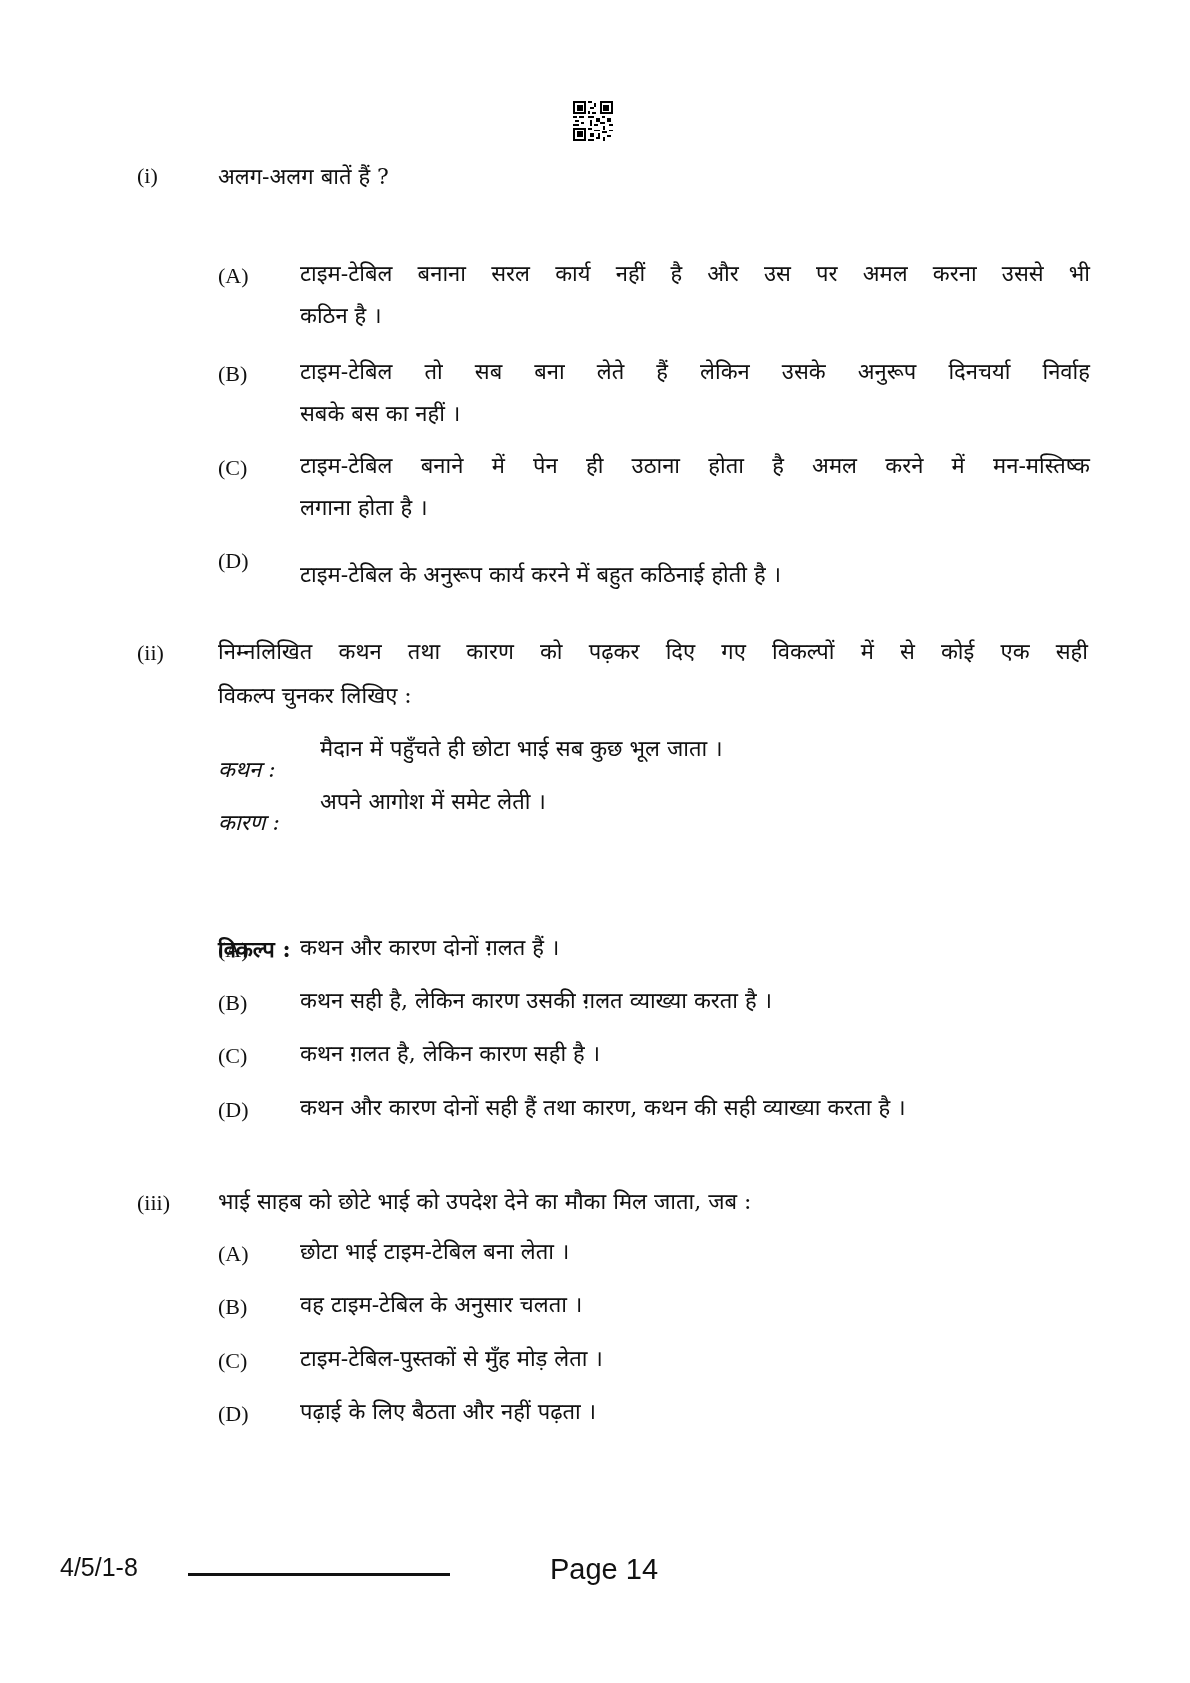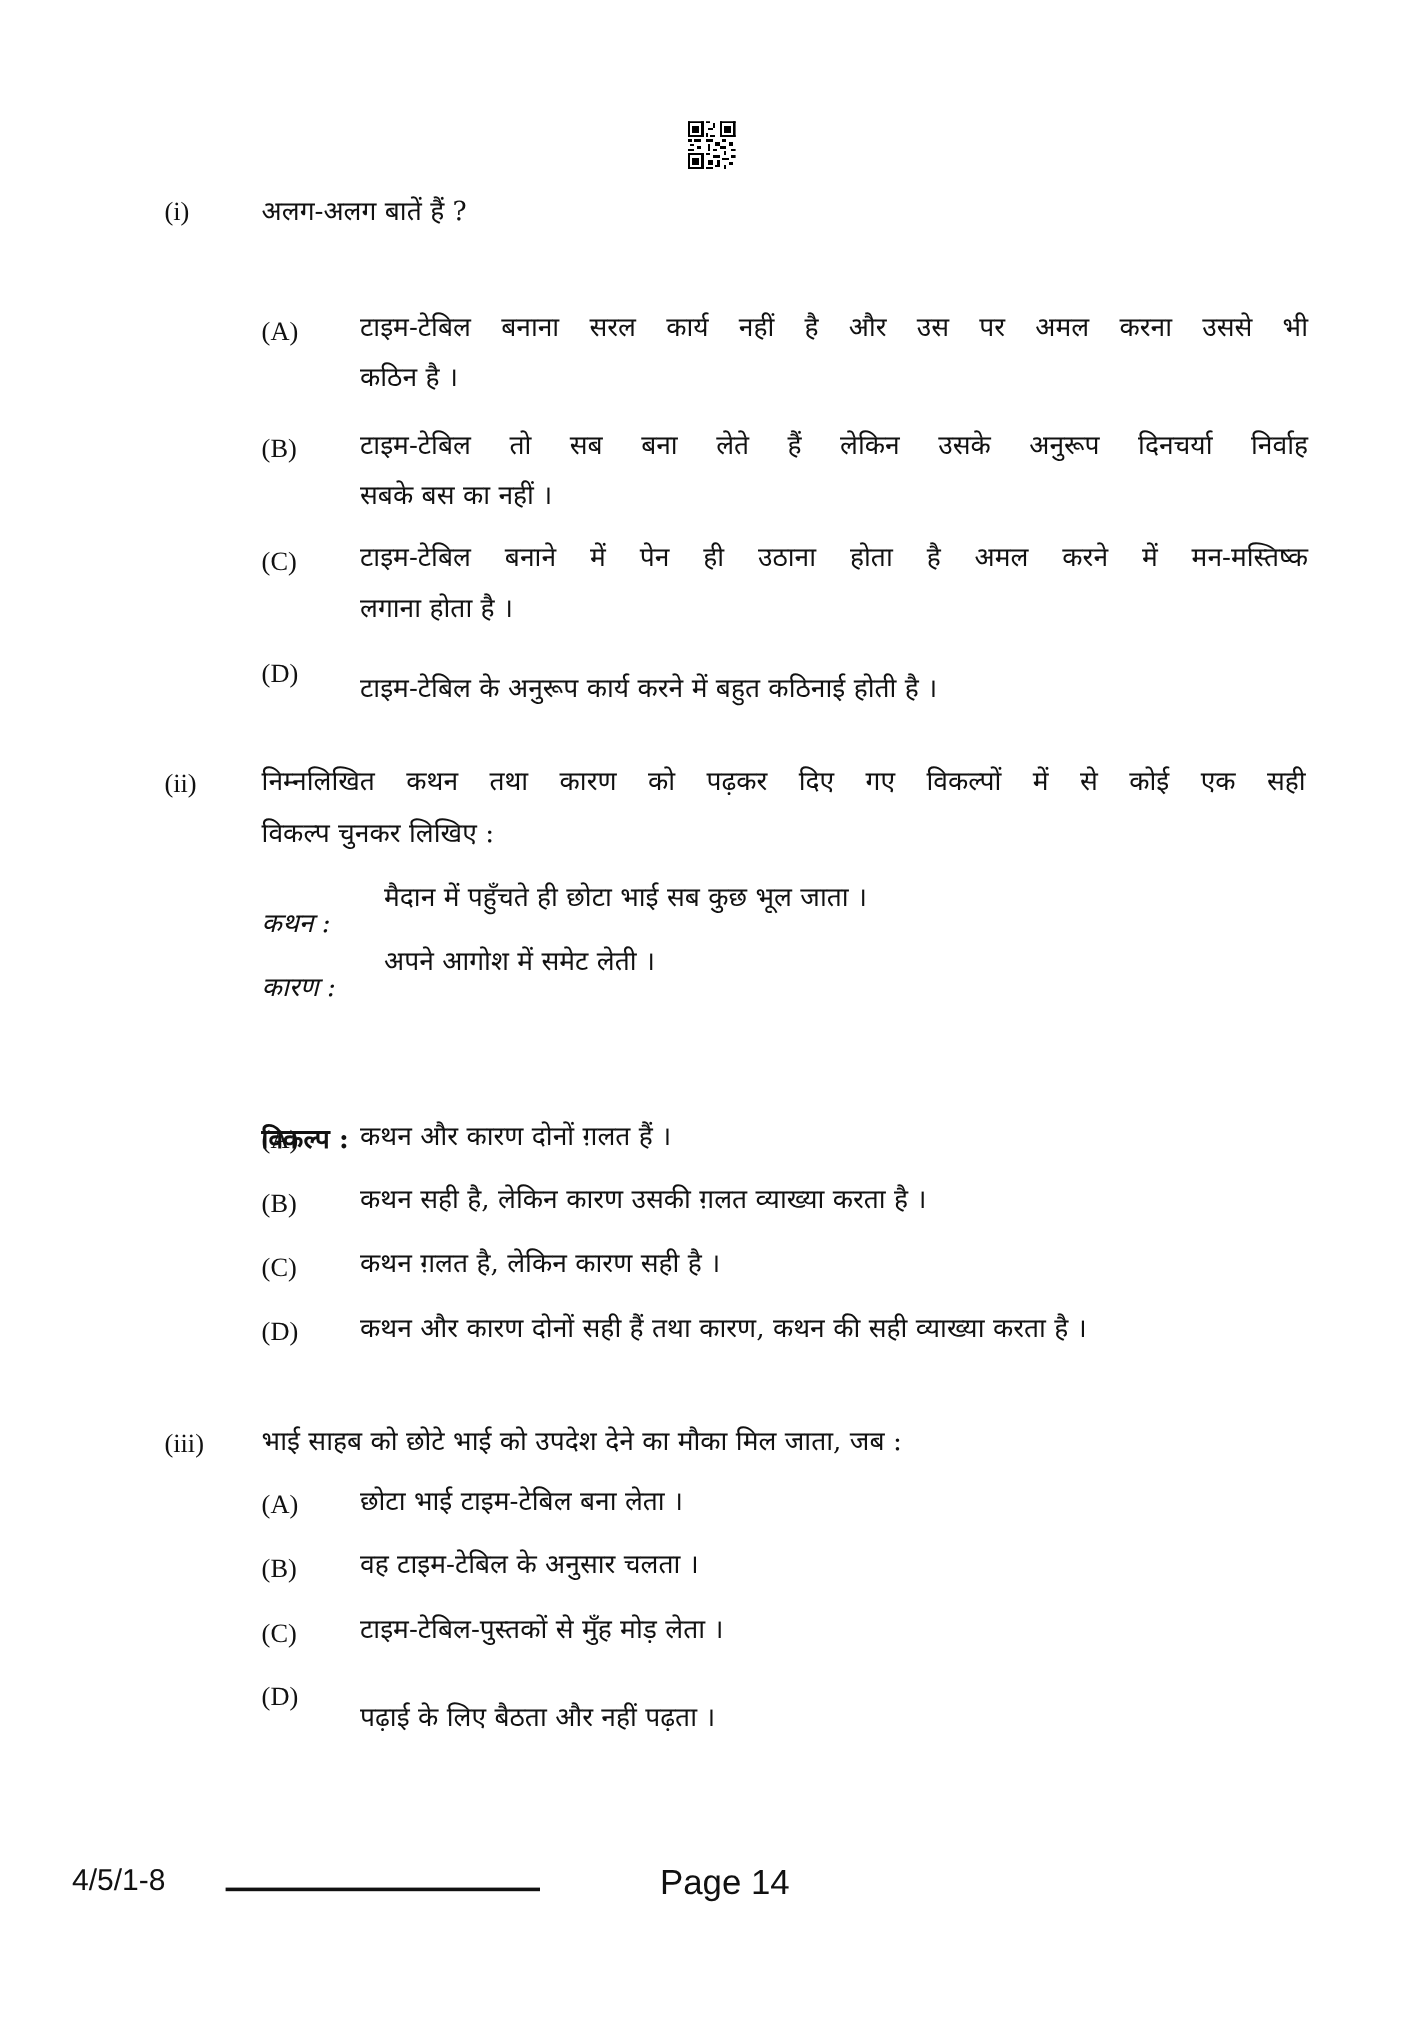--- a/index.html
+++ b/index.html
@@ -165,20 +165,20 @@
   <div class="opt" style="top:1294px;">
     <span class="letter">(B)</span>
     <div class="otext" style="top:-10px;"><span>वह टाइम-टेबिल के अनुसार चलता ।</span></div>
   </div>
   <div class="opt" style="top:1348px;">
     <span class="letter">(C)</span>
     <div class="otext" style="top:-10px;"><span>टाइम-टेबिल-पुस्तकों से मुँह मोड़ लेता ।</span></div>
   </div>
   <div class="opt" style="top:1401px;">
     <span class="letter">(D)</span>
-    <div class="otext" style="top:-10px;margin-top:20px;"><span>पढ़ाई के लिए बैठता और नहीं पढ़ता ।</span></div>
+    <div class="otext" style="top:-10px;"><span>पढ़ाई के लिए बैठता और नहीं पढ़ता ।</span></div>
   </div>
 
   <div class="footer-code">4/5/1-8</div>
   <div class="footer-rule"></div>
   <div class="footer-page">Page 14</div>
 
 </div>
 
 </body></html>

